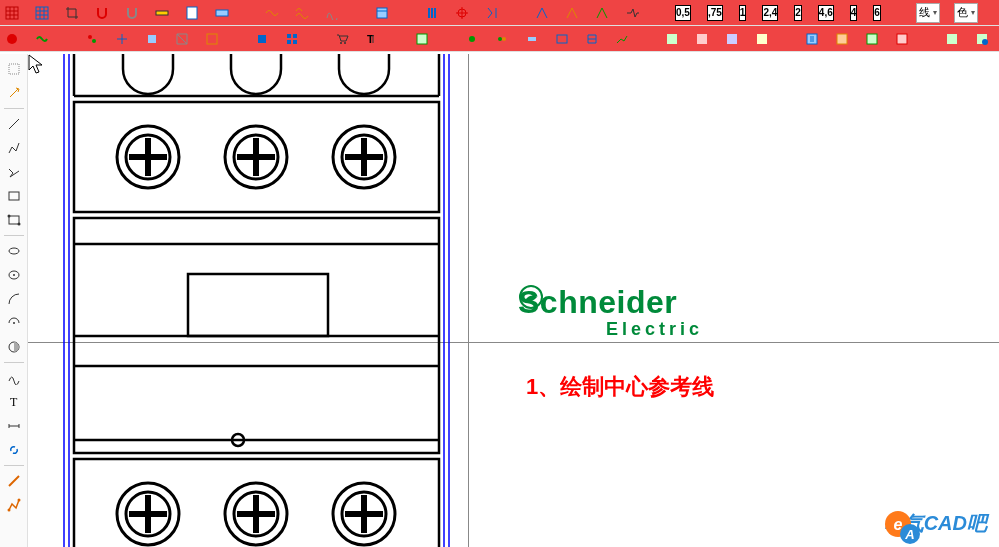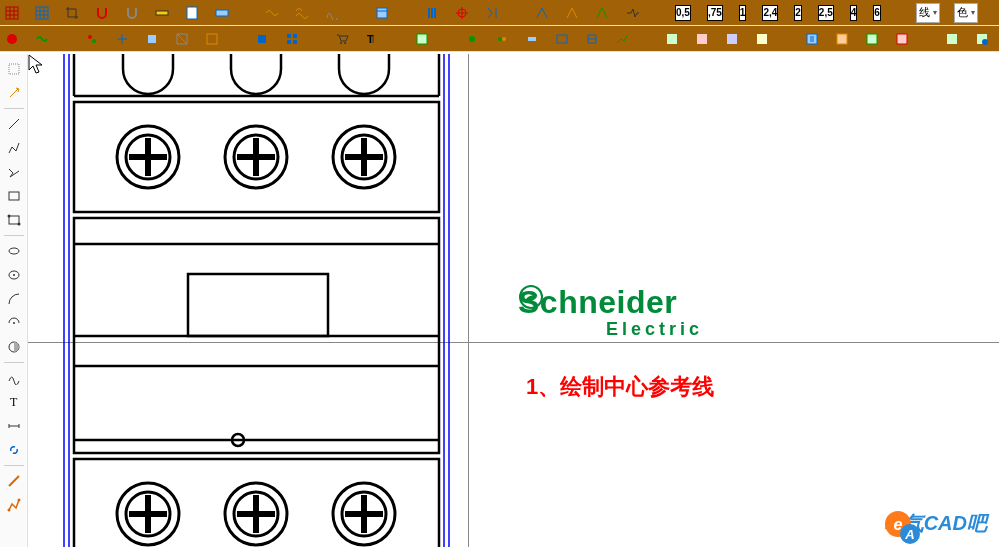--- a/index.html
+++ b/index.html
@@ -1,19 +1,19 @@
 <!DOCTYPE html>
 <html><head>
 <meta charset="utf-8">
 <style>
 * { box-sizing: border-box; margin: 0; padding: 0; }
 body { font-family: Arial, sans-serif; background: #fff; width: 999px; height: 547px; overflow: hidden; position: relative; }
 
 
-.toolbar-row { display: flex; align-items: center; height: 26px; padding: 2px 4px; gap: 14px; border-bottom: 1px solid #e0e0e0; background: #a16207; }
+.toolbar-row { display: flex; align-items: center; height: 26px; padding: 2px 4px; gap: 14px; border-bottom: 1px solid #e0e0e0; background: #ef4444; }
 .tb-btn { width: 20px; height: 20px; display: inline-flex; align-items: center; justify-content: center; cursor: pointer; border: 1px solid transparent; }
 .tb-sep { width: 1px; height: 18px; background: #ccc; margin: 0 3px; }
 .tb-combo { height: 20px; font-size: 11px; border: 1px solid #aaa; background: #fff; padding: 0 2px; display: inline-flex; align-items: center; }
 .tb-combo::after { content: "▾"; font-size: 8px; margin-left: 3px; color: #555; }
 
 
 .left-toolbar { position: absolute; left: 0; top: 54px; width: 28px; bottom: 0; background: #fafafa; border-right: 1px solid #e0e0e0; display: flex; flex-direction: column; align-items: center; padding-top: 4px; gap: 2px; }
 .left-toolbar .tb-btn { width: 22px; height: 22px; }
 .left-toolbar .tb-sep-h { height: 1px; width: 20px; background: #ccc; margin: 2px 0; }
 
@@ -158,21 +158,21 @@
       <svg width="14" height="14">
         <path d="M2 7h4l2-4 2 8 2-4h2" stroke="#333" fill="none"></path>
       </svg>
     </div>
   <div class="tb-sep"></div>
   <span class="num-btn">0,5</span>
   <span class="num-btn">,75</span>
   <span class="num-btn">1</span>
   <span class="num-btn">2,4</span>
   <span class="num-btn">2</span>
-  <span class="num-btn">2,5</span>
+  <span class="num-btn">4,6</span>
   <span class="num-btn">4</span>
   <span class="num-btn">6</span>
   <div class="tb-sep"></div>
   <div class="tb-combo">线</div>
   <div class="tb-combo">色</div>
   <div class="tb-sep"></div>
   <div class="tb-btn">
       <svg width="14" height="14">
         <path d="M3 2l7 5-3 1 2 4-2 1-2-4-2 2z" fill="#fff" stroke="#333"></path>
       </svg>

